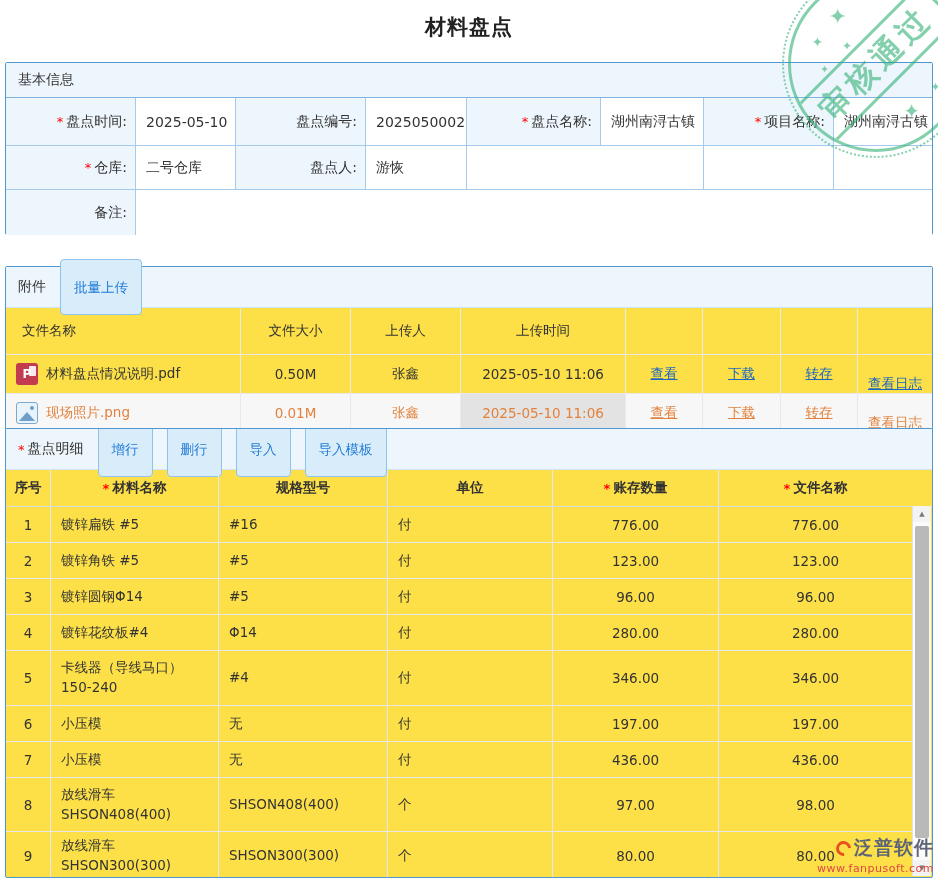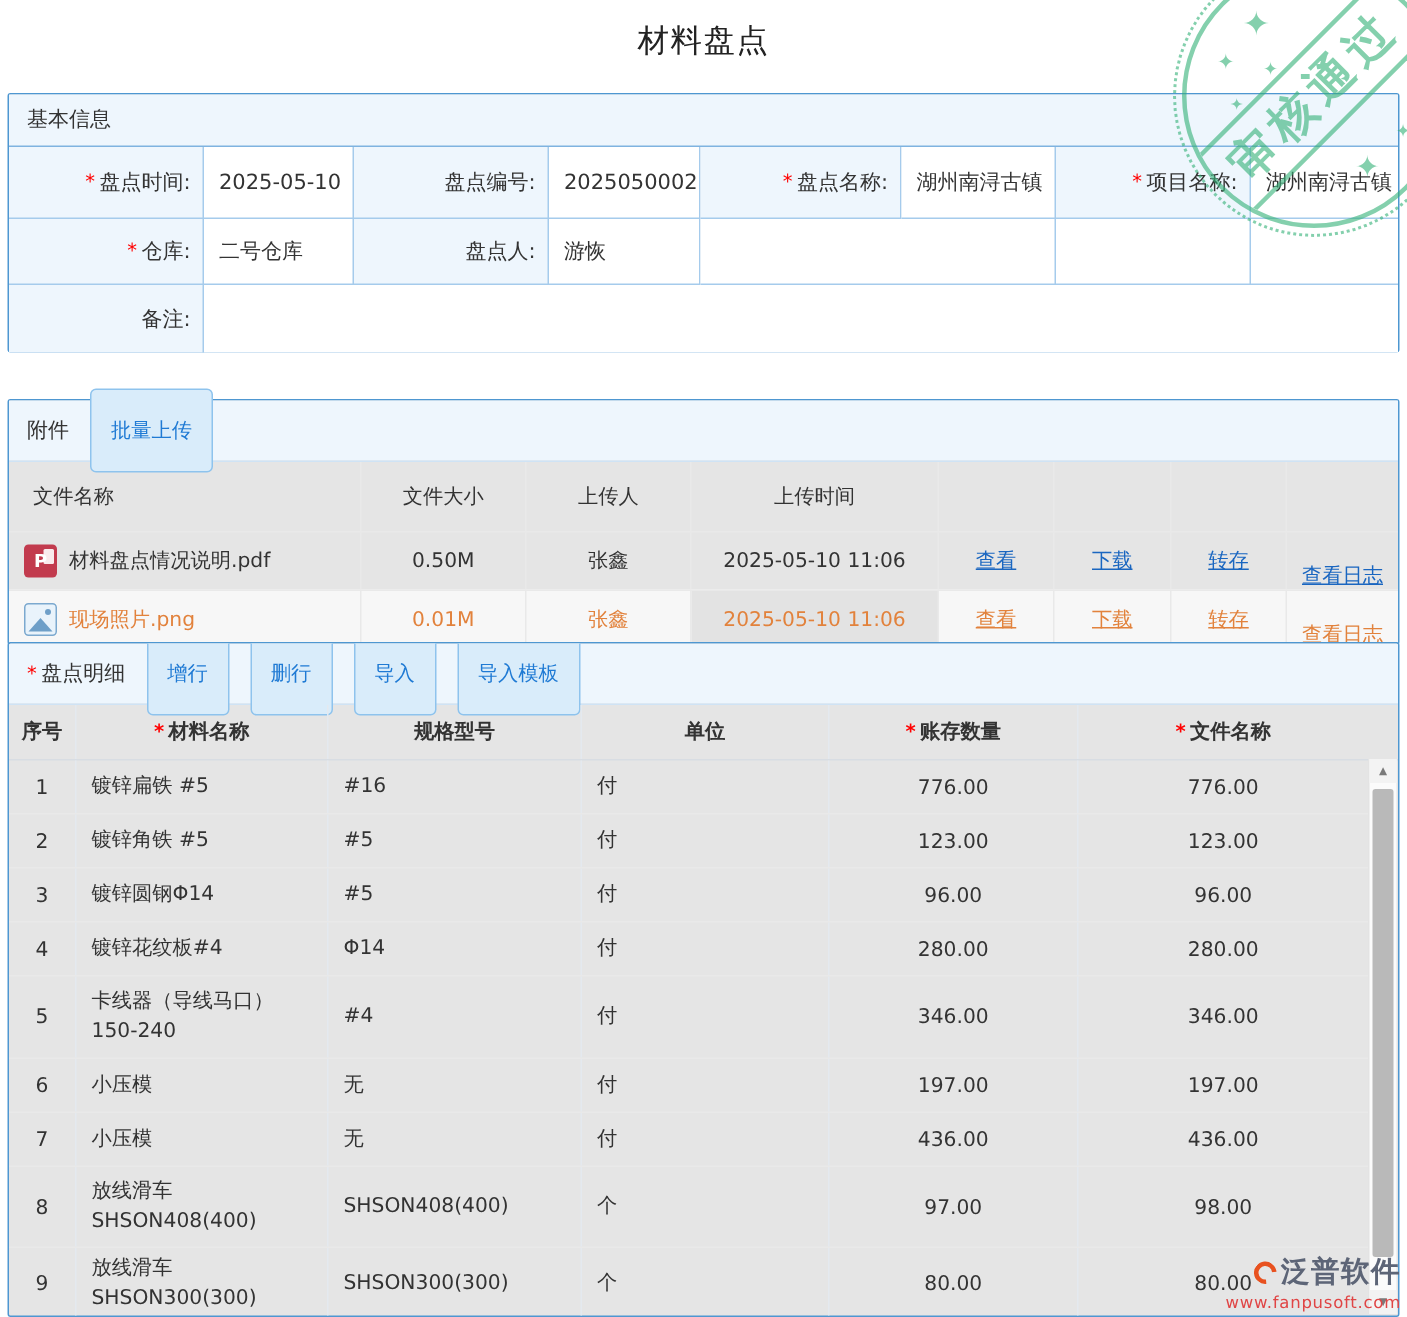--- a/index.html
+++ b/index.html
@@ -1,24 +1,24 @@
 <!DOCTYPE html>
 <html><head>
 <meta charset="utf-8">
 <style>
   * { margin:0; padding:0; box-sizing:border-box; }
   html,body { width:938px; height:878px; overflow:hidden; background:#fff;
     font-family:"DejaVu Sans","Liberation Sans",sans-serif; color:#333; }
   .page { position:relative; width:938px; height:878px; overflow:hidden; }
 
   .page-title { position:absolute; top:13px; left:0; width:100%; text-align:center;
-    font-size:21px; font-weight:normal; color:#222; letter-spacing:1px; }
+    font-size:21px; font-weight:bold; color:#222; letter-spacing:1px; }
 
   .section { position:absolute; left:5px; width:928px; border:1px solid #4e97d1;
-    border-radius:2px; background:#e5e5e5; }
+    border-radius:2px; background:#fde047; }
   .sec-head { background:#eef6fd; display:flex; align-items:center; padding:0 12px;
     font-size:14px; color:#333; }
 
   
   #sec-basic { top:62px; height:173px; }
   #sec-basic .sec-head { height:35px; border-bottom:1px solid #7fb3e0; }
   .bgrid { display:grid; grid-template-columns:130px 100px 130px 101px 134px 103px 130px 1fr; }
   .bgrid .cell { border-right:1px solid #a5cbec; border-bottom:1px solid #a5cbec;
     display:flex; align-items:center; font-size:14px; overflow:hidden; }
   .bgrid .cell:last-child { border-right:none; }

